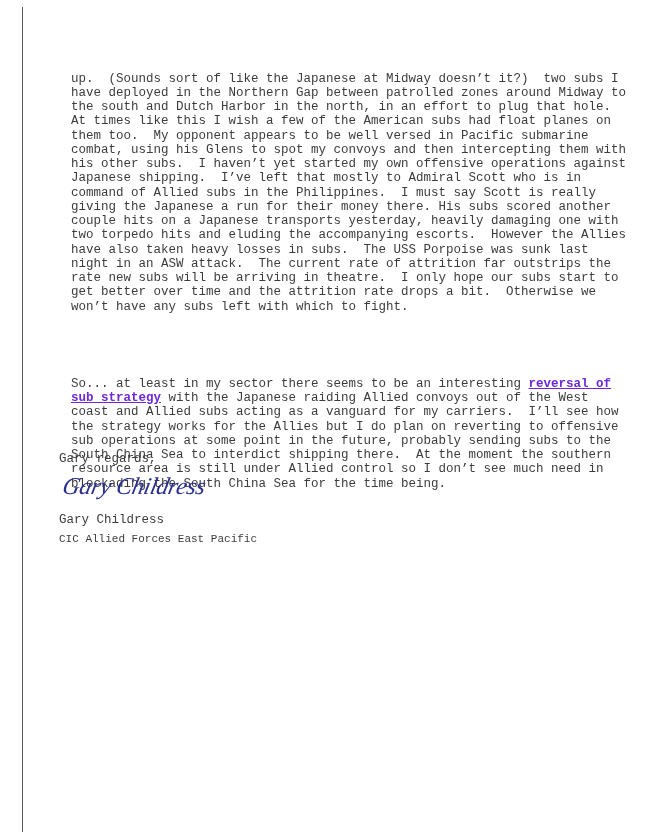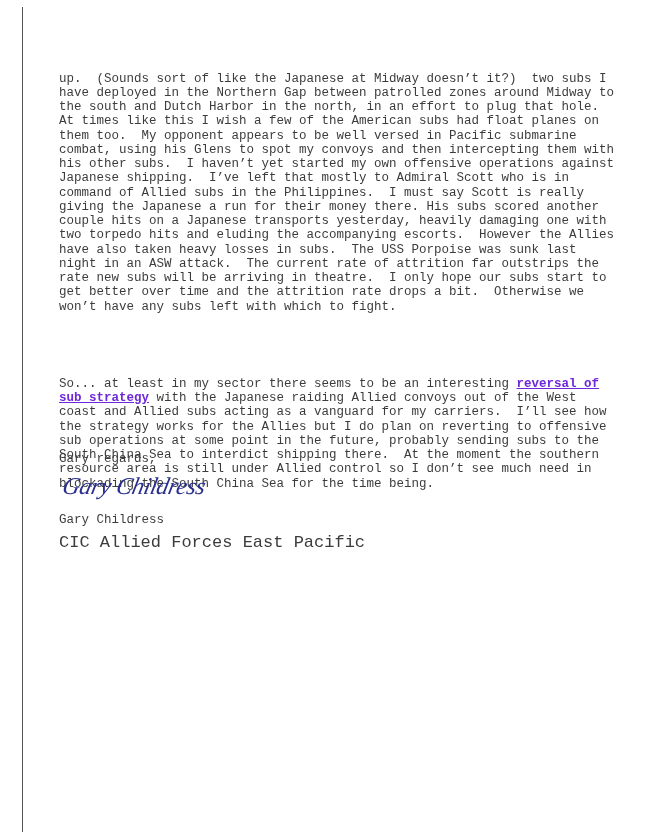--- a/index.html
+++ b/index.html
@@ -25,21 +25,21 @@
       position: absolute;
       left: 59px;
       top: 43px;
       width: 580px;
       font-family: "Liberation Mono", "DejaVu Sans Mono", monospace;
       font-size: 12.5px;
       line-height: 14.25px;
       color: #3c3c3c;
     }
     .para {
-      margin: 0 0 6px 0;
+      margin: 0 0 6px 12px;
       white-space: pre;
     }
     .line { display: block; }
     .emph-link {
       font-weight: bold;
       text-decoration: underline;
       color: #6d28d9;
       cursor: pointer;
     }
     .closing {
@@ -68,21 +68,21 @@
       top: 513px;
       font-family: "Liberation Mono", "DejaVu Sans Mono", monospace;
       font-size: 12.5px;
       color: #3c3c3c;
     }
     .sig-title {
       position: absolute;
       left: 59px;
       top: 533px;
       font-family: "Liberation Mono", "DejaVu Sans Mono", monospace;
-      font-size: 17px;
+      font-size: 11px;
       color: #3c3c3c;
     }
   </style>
 </head>
 <body>
 
 <div class="margin-rule"></div>
 
 <div class="page">
   <p class="para">

